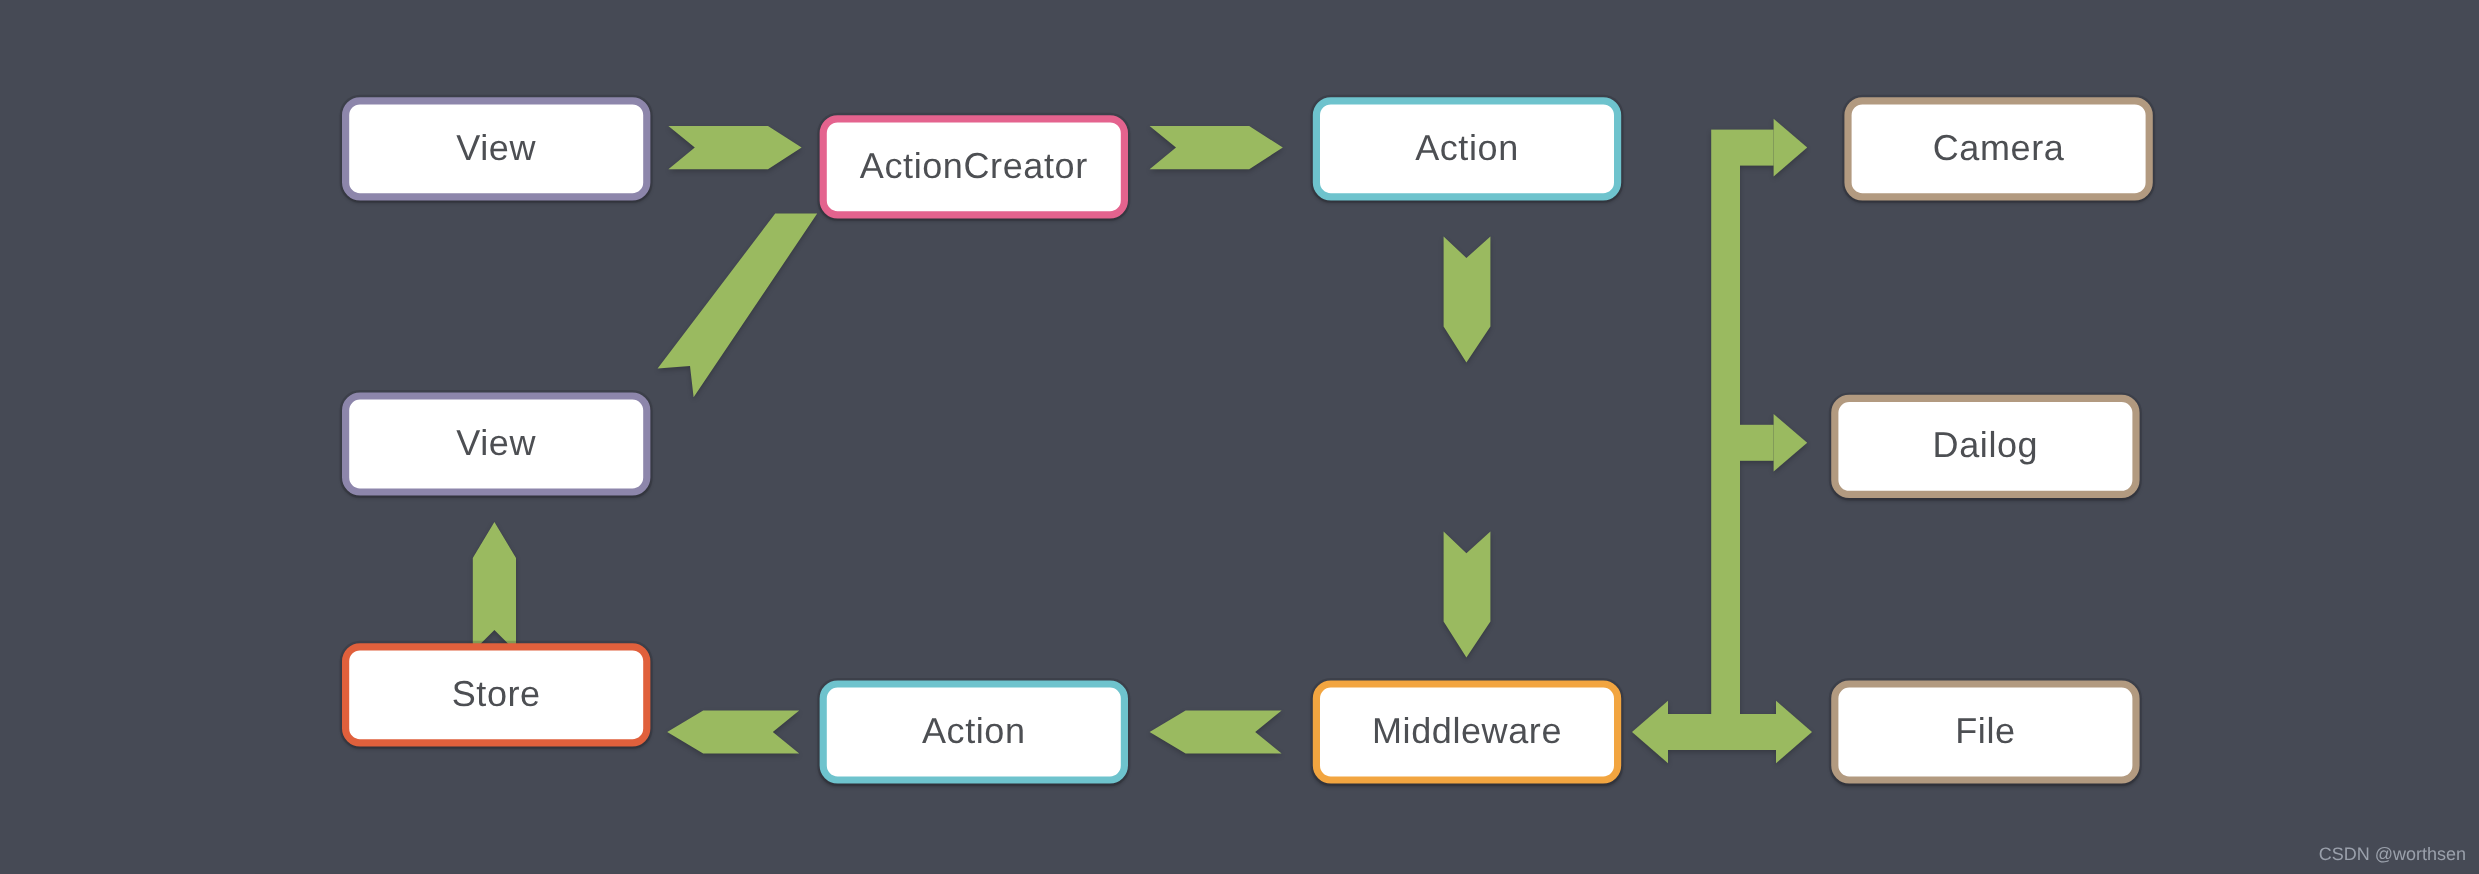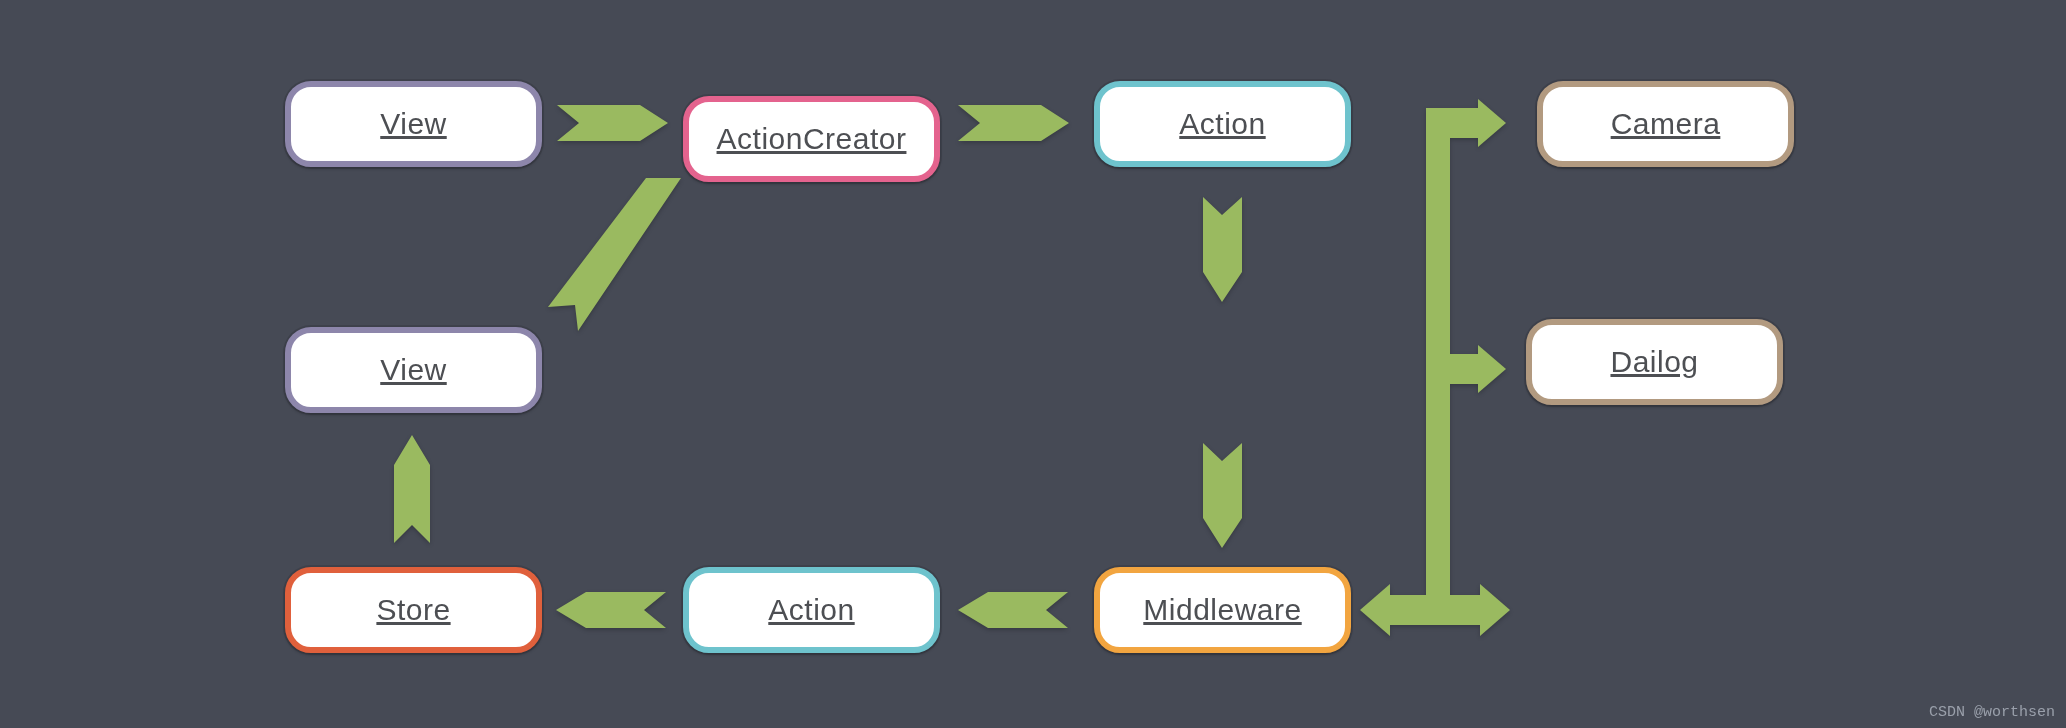--- a/index.html
+++ b/index.html
@@ -20,40 +20,38 @@
     width:2066px;height:728px;
     filter:drop-shadow(0 2px 2px rgba(0,0,0,.22));
   }
   .node{
     position:absolute;
     box-sizing:border-box;
     width:257px;
     height:86px;
     background:#ffffff;
     border:6px solid #22c55e;
-    border-radius:26px;
+    border-radius:15px;
     display:flex;
     align-items:center;
     justify-content:center;
     box-shadow:0 0 0 2px rgba(25,28,36,.18), 0 2px 3px rgba(0,0,0,.25);
-    text-decoration:underline;
   }
   .node .label{
     font-size:30px;
     letter-spacing:.5px;
     color:inherit;
     white-space:nowrap;
   }
   .watermark{
     position:absolute;
     right:11px;
     bottom:7px;
     font-size:15px;
     color:#9aa0ab;
-    font-family:Liberation Mono, monospace;
   }
 </style>
 </head>
 <body>
 
 <div class="stage" style="background-color: rgb(70, 74, 85); color: rgb(77, 79, 83);">
 
   <svg class="arrow-layer" viewBox="0 0 2066 728" xmlns="http://www.w3.org/2000/svg">
     <g>
       <polygon class="arrow" points="557,105 640,105 668,123 640,141 557,141 579,123" style="fill: rgb(154, 186, 96);"></polygon>
@@ -90,31 +88,34 @@
 
   <div class="node" style="left: 1526px; top: 81px; border-color: rgb(178, 154, 128); margin-left: 11px;">
     <span class="label">Camera</span>
   </div>
 
   <div class="node" style="left: 285px; top: 327px; border-color: rgb(141, 134, 171);">
     <span class="label">View</span>
   </div>
 
 
-  <div class="node" style="left: 1526px; top: 319px; border-color: rgb(178, 154, 128); justify-content: center;">
+  <div class="node" style="left: 1526px; top: 329px; border-color: rgb(178, 154, 128); justify-content: center;">
     <span class="label">Dailog</span>
   </div>
 
-  <div class="node" style="left: 285px; top: 567px; border-color: rgb(224, 96, 60);">
+  <div class="node" style="left: 285px; top: 536px; border-color: rgb(224, 96, 60);">
     <span class="label">Store</span>
   </div>
 
   <div class="node" style="left: 683px; top: 567px; border-color: rgb(110, 195, 205);">
     <span class="label">Action</span>
   </div>
 
   <div class="node" style="left: 1094px; top: 567px; border-color: rgb(242, 165, 64);">
     <span class="label">Middleware</span>
   </div>
 
+  <div class="node" style="left: 1526px; top: 567px; border-color: rgb(178, 154, 128);">
+    <span class="label">File</span>
+  </div>
 
   <div class="watermark" style="color: rgb(154, 160, 171);">CSDN @worthsen</div>
 </div>
 
 </body></html>

